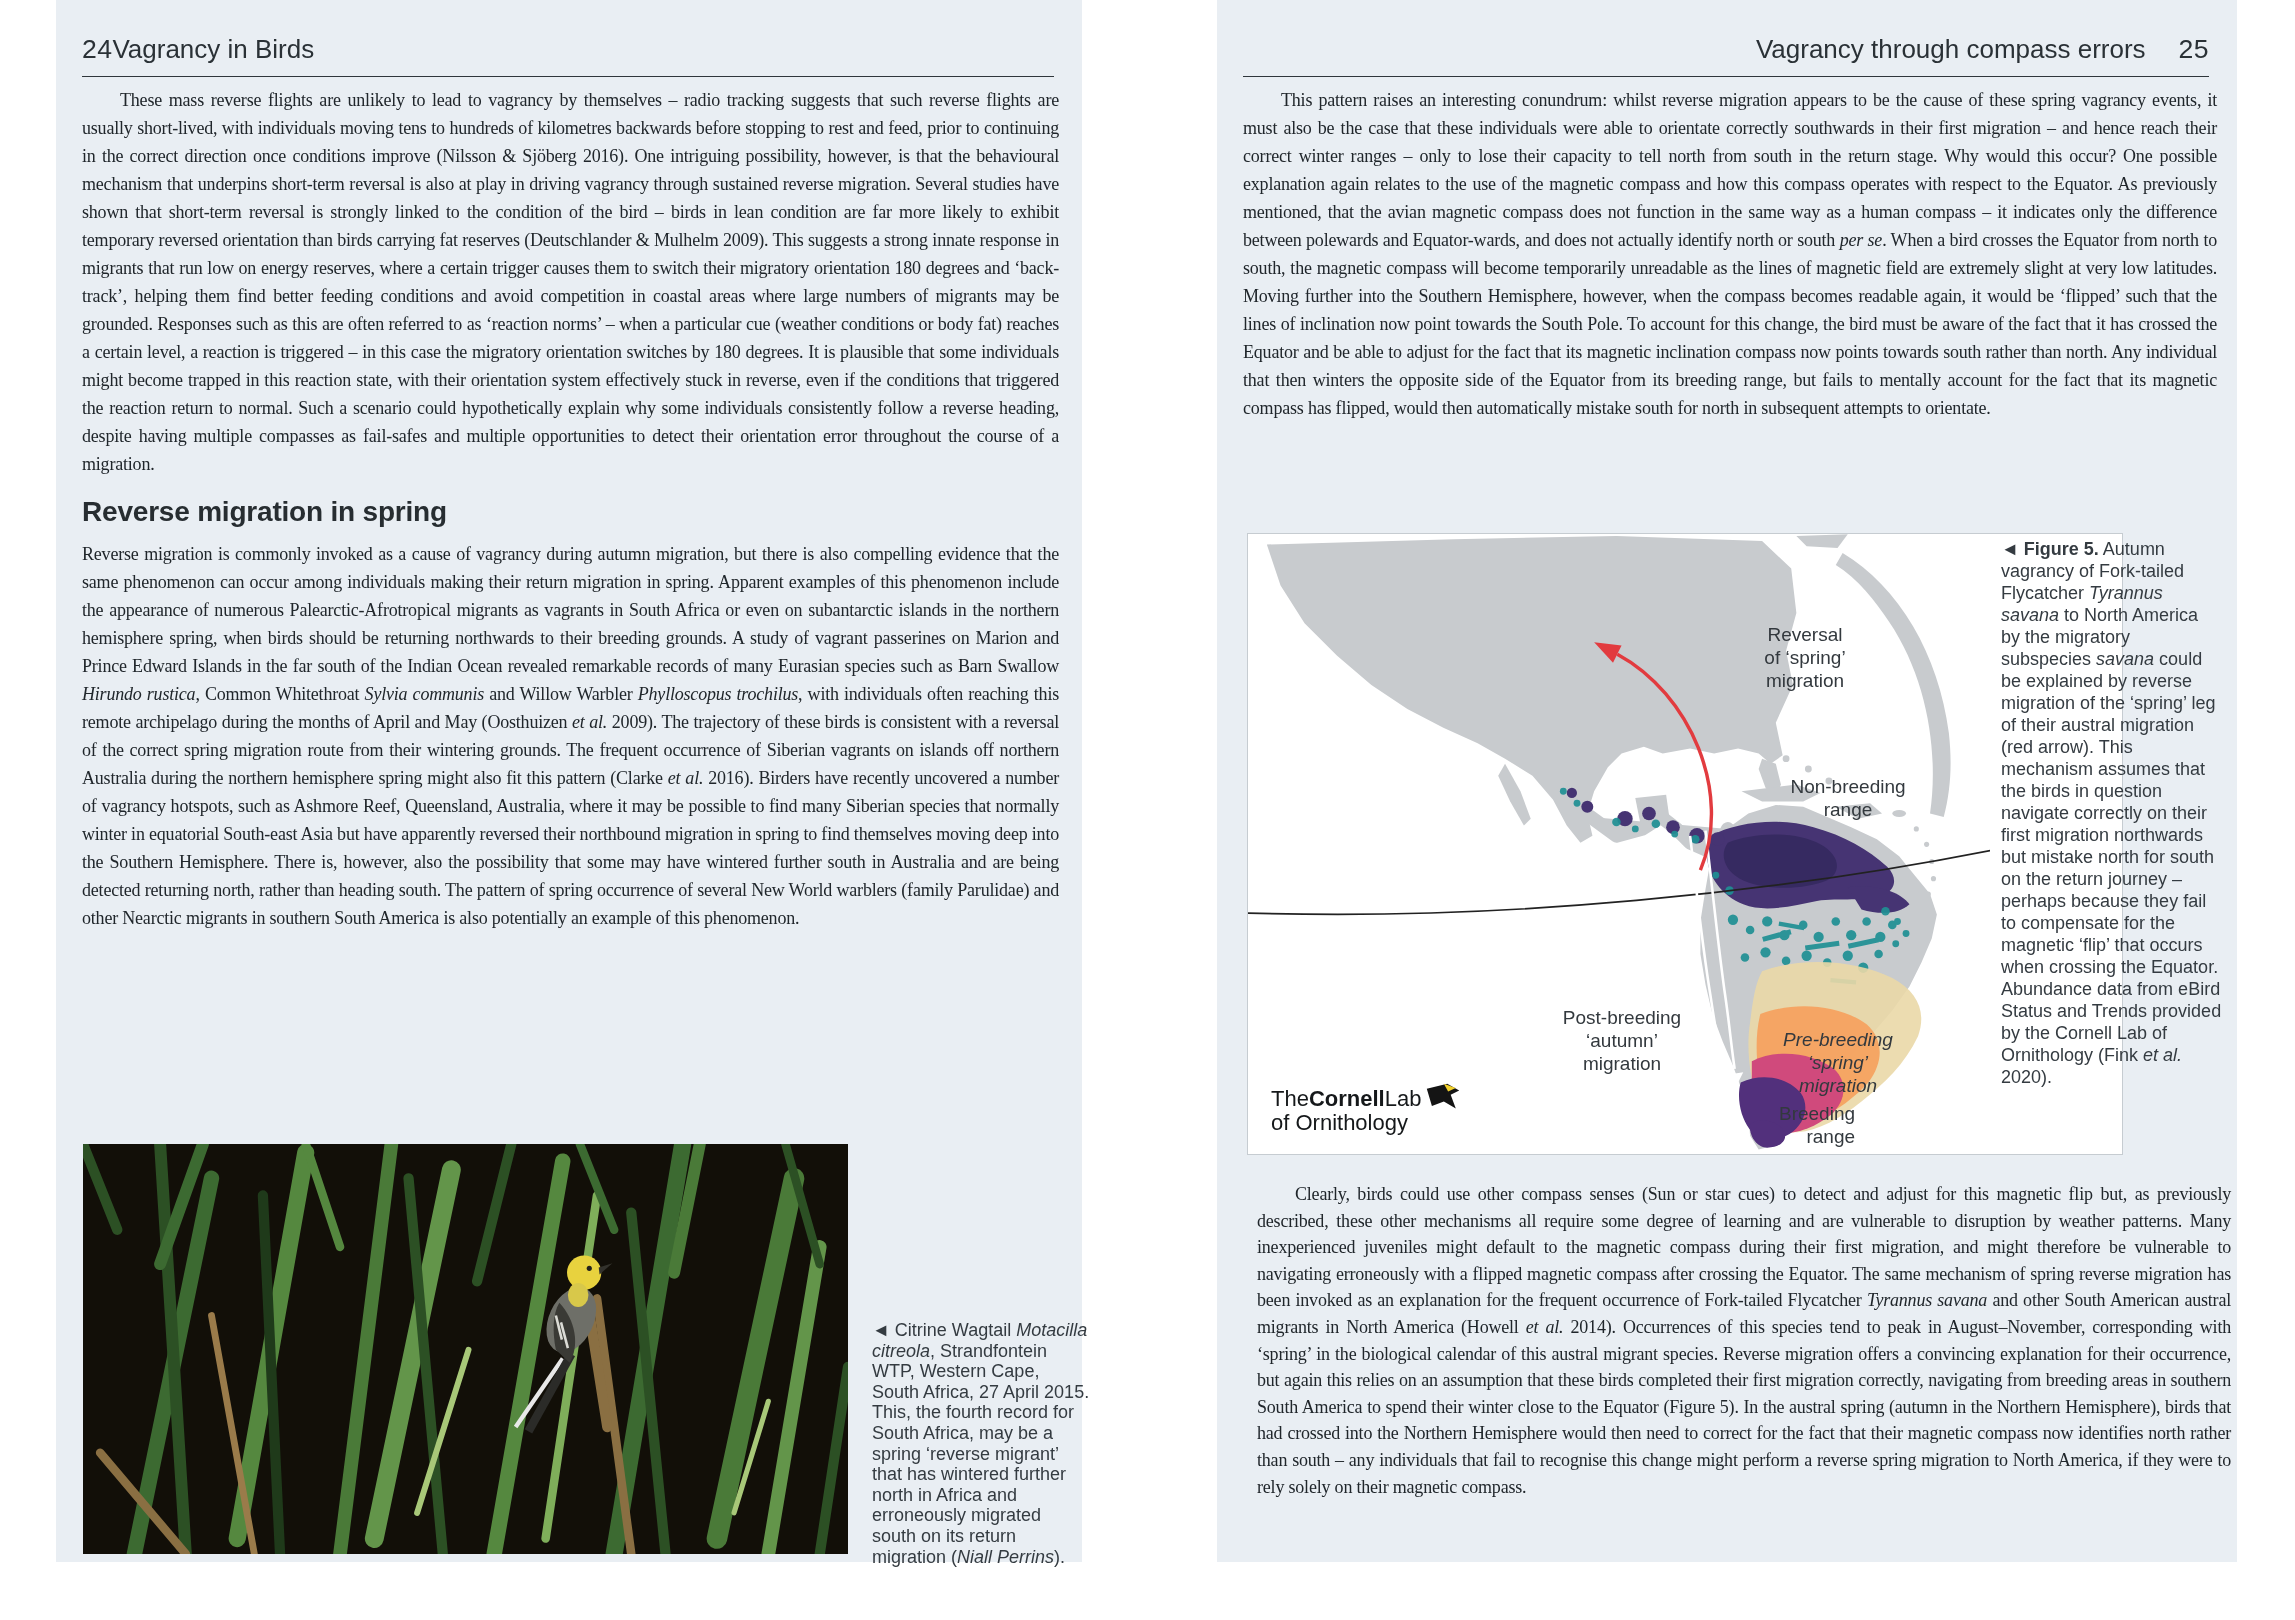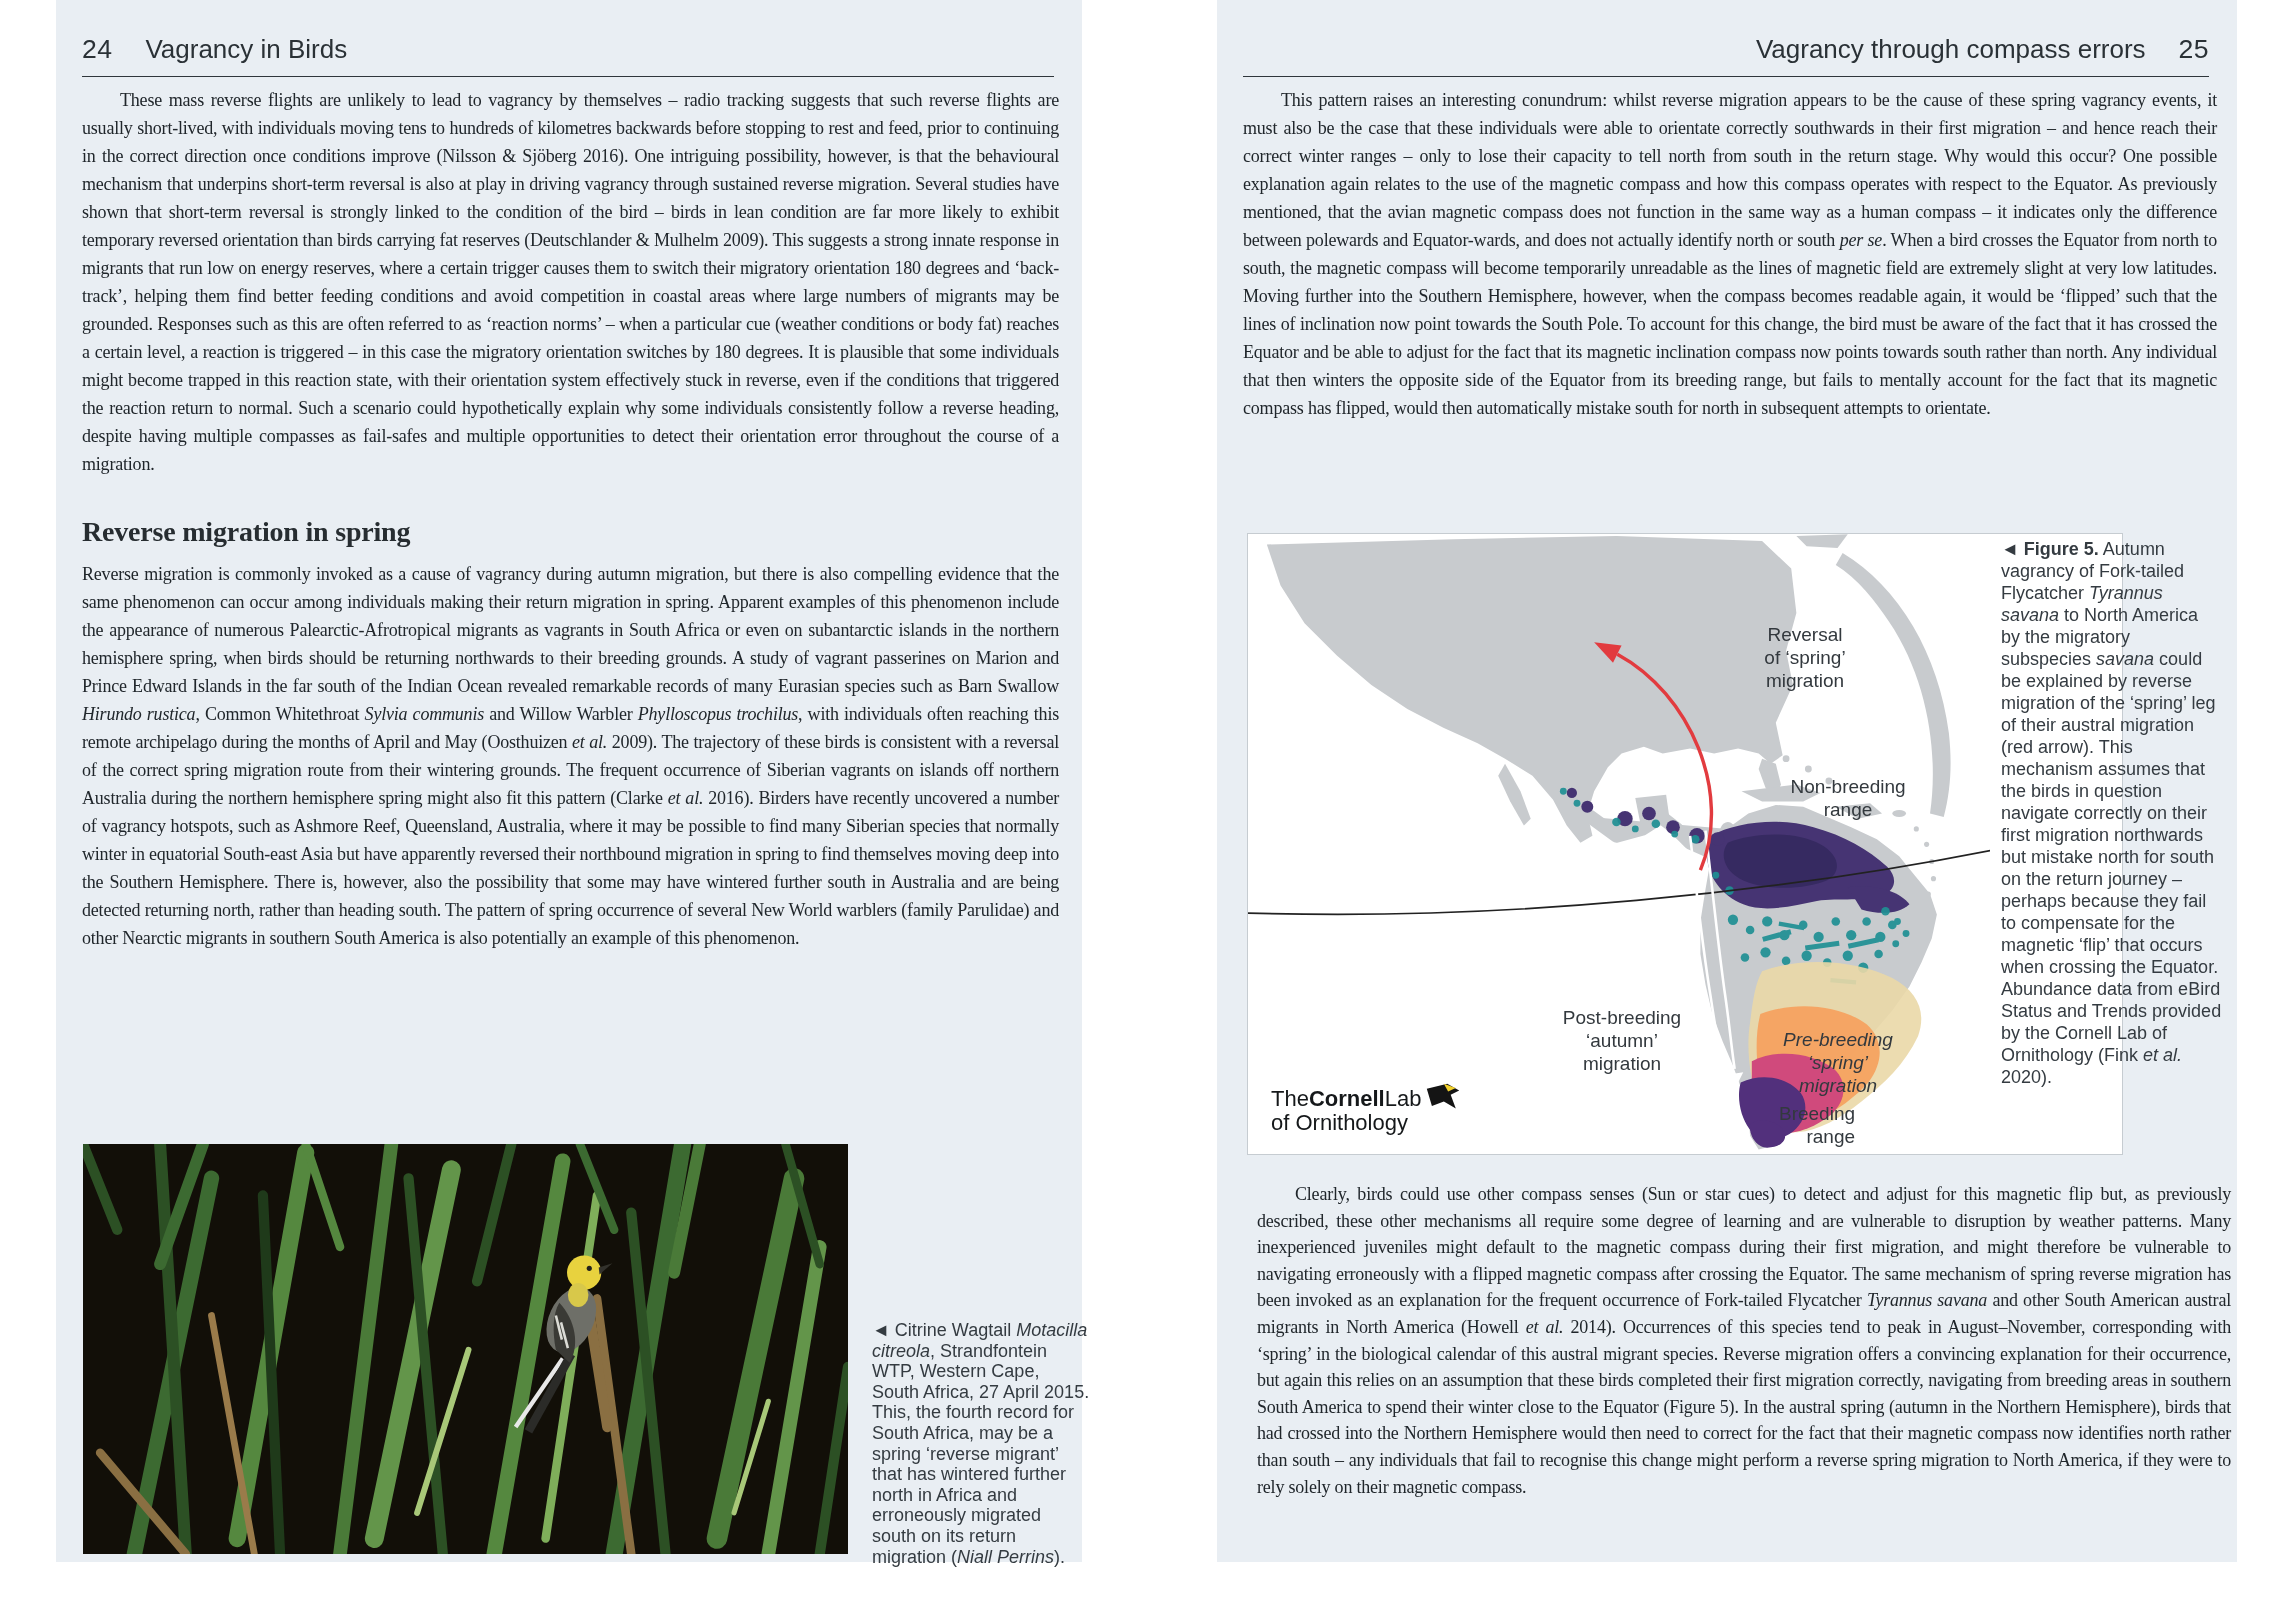--- a/index.html
+++ b/index.html
@@ -11,29 +11,29 @@
   html,body{margin:0;padding:0;background:#ffffff;}
   #canvas{position:relative;width:2295px;height:1620px;overflow:hidden;background:#fff;
           font-family:"Liberation Serif",serif;color:var(--text);}
   .page{position:absolute;top:0;height:1562px;background:var(--page-bg);}
   #page-left{left:56px;width:1026px;}
   #page-right{left:1217px;width:1020px;}
   .runhead{position:absolute;top:34px;left:26px;right:28px;border-bottom:1.7px solid var(--rule);
            padding-bottom:11px;font-family:"Liberation Sans",sans-serif;font-size:26px;
            color:#2a3136;display:flex;align-items:baseline;}
   .runhead .pn{font-size:26.6px;letter-spacing:0.4px;}
-  #page-left .runhead .pn{margin-right:33px;}
+  #page-left .runhead .pn{}
   #page-right .runhead{justify-content:flex-end;}
   #page-right .runhead .pn{margin-left:33px;}
   .textcol{position:absolute;left:26px;top:86px;width:977px;}
   #page-right .textcol{width:974px;}
   .para{text-align:justify;font-size:18px;line-height:28px;letter-spacing:-0.2px;margin:0;}
   .para.indent{text-indent:38px;}
-  .sechead{font-family:Liberation Serif, serif;font-weight:bold;font-size:28px;
-           color:#272d31;margin:38px 0 12px 0;letter-spacing:-0.2px;}
+  .sechead{font-family:Liberation Sans, sans-serif;font-weight:bold;font-size:28px;
+           color:#272d31;margin:18px 0 12px 0;letter-spacing:-0.2px;}
   #r-para2{position:absolute;left:40px;top:1181px;width:974px;line-height:26.6px;}
   
   #photo{position:absolute;left:27.4px;top:1144px;width:765px;height:410px;display:block;}
   #photo-cap{position:absolute;left:816px;top:1320px;width:218px;
              font-family:"Liberation Sans","DejaVu Sans",sans-serif;font-size:18px;
              line-height:20.6px;color:var(--caption-text);}
   
   #figure{position:absolute;left:30px;top:533px;width:876px;height:622px;background:#fff;
           border:1.7px solid #c6ccd1;box-sizing:border-box;}
   #figure svg{display:block;}

